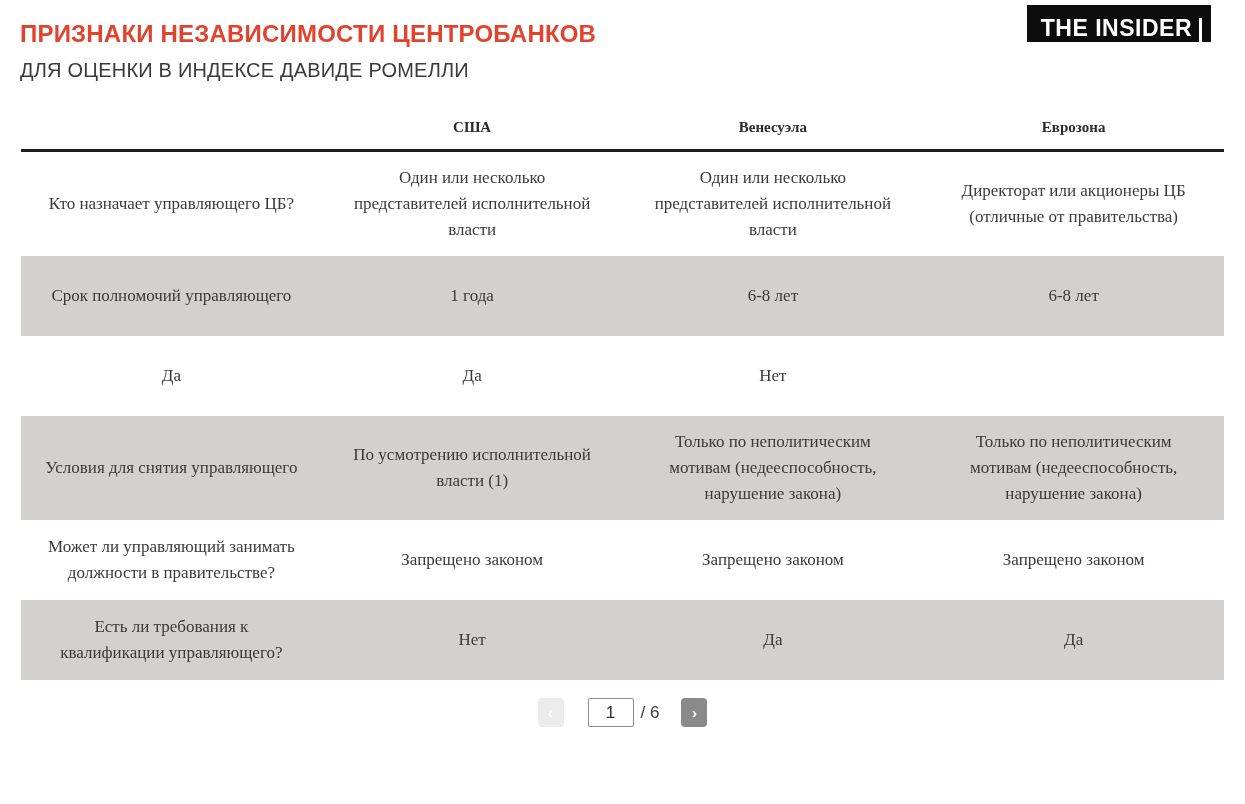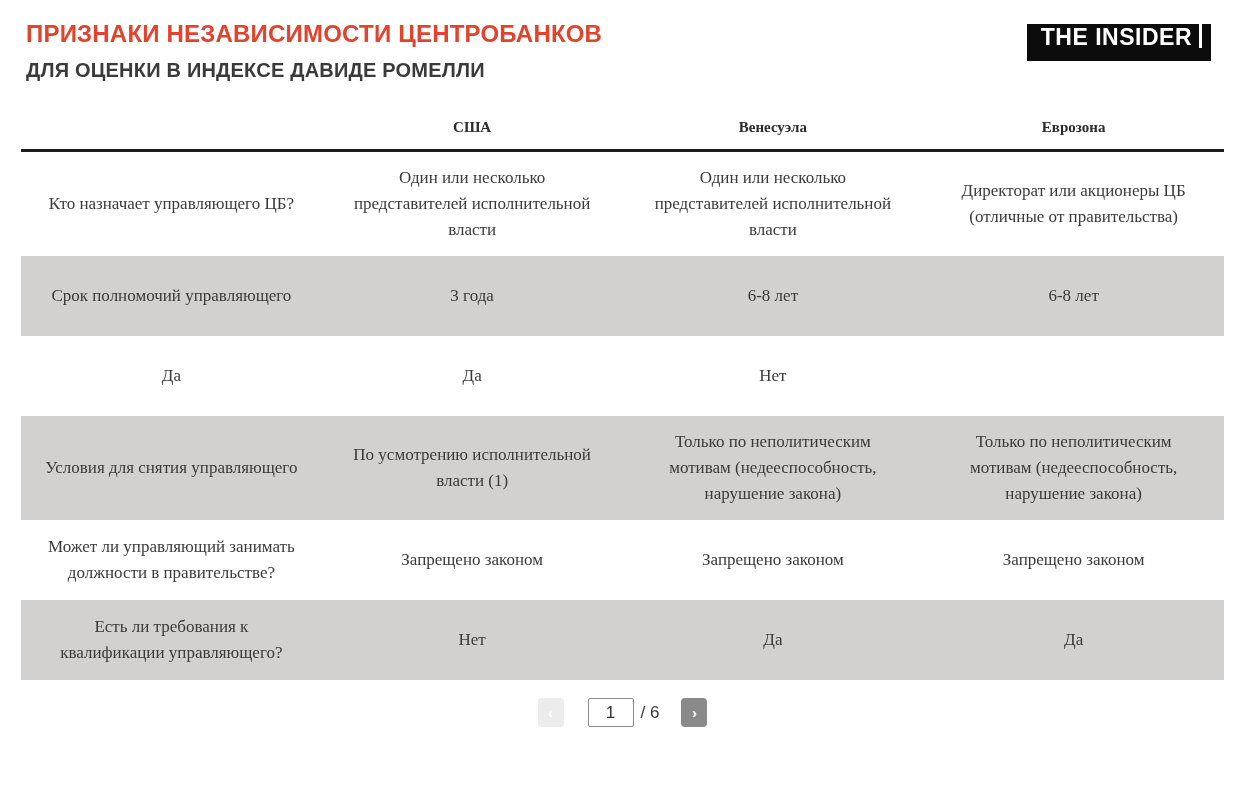--- a/index.html
+++ b/index.html
@@ -3,32 +3,32 @@
 <meta charset="utf-8">
 <style>
   * { box-sizing: border-box; }
   html, body { margin:0; padding:0; }
   body {
     width:1245px; height:804px; background:#ffffff;
     font-family:"Liberation Sans", sans-serif; overflow:hidden;
   }
 
   
-  .page-header { position:relative; padding:14px 24px 0 26px; }
+  .page-header { position:relative; padding:14px 24px 0 20px; }
   .title {
     margin:6px 0 0 0; color:#e1432e; font-size:24px; font-weight:bold;
     letter-spacing:.2px;
   }
   .subtitle {
-    margin:11px 0 0 0; color:#3a3a3a; font-size:20px; font-weight:bold;
+    margin:11px 0 0 0; color:#3a3a3a; font-size:20px; font-weight:normal;
     letter-spacing:.2px;
   }
   .logo {
-    position:absolute; top:24px; right:34px; height:37px;
-    background:#0c0c0c; display:flex; align-items:flex-start;
+    position:absolute; top:5px; right:34px; height:37px;
+    background:#0c0c0c; display:flex; align-items:flex-end;
     padding:0 9px 0 14px;
   }
   .logo-text { color:#ffffff; font-size:23px; font-weight:bold; letter-spacing:.5px; }
   .logo-bar { width:3px; height:24px; background:#ffffff; margin-left:7px; }
 
   
   .cb-table { margin:27px 21px 18px 21px; }
   .thead {
     display:grid; grid-template-columns:1fr 1fr 1fr 1fr;
     padding:10px 0 13px 0; border-bottom:3px solid #1c1c1c;
@@ -101,21 +101,21 @@
     <div class="cell">
         <span>Директорат или акционеры ЦБ (отличные от правительства)</span>
       </div>
   </div>
 
   <div class="row stripe">
     <div class="cell q">
         <span>Срок полномочий управляющего</span>
       </div>
     <div class="cell">
-        <span>3 года</span>
+        <span>1 года</span>
       </div>
     <div class="cell">
         <span>6-8 лет</span>
       </div>
     <div class="cell">
         <span>6-8 лет</span>
       </div>
   </div>
 
   <div class="row">

